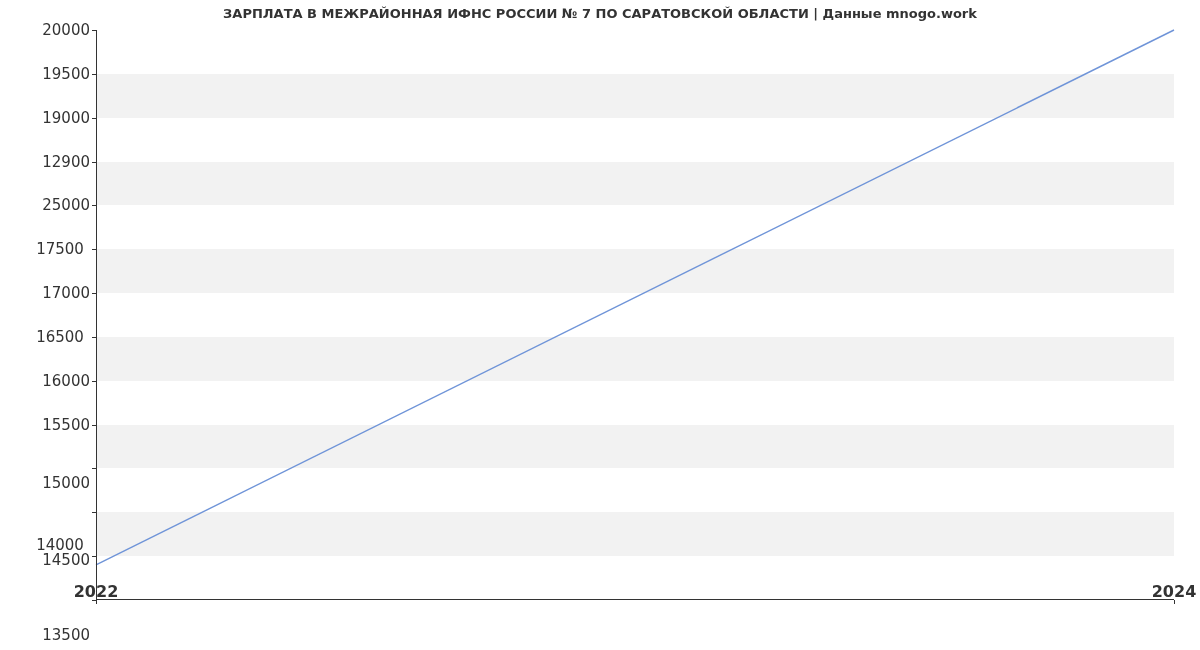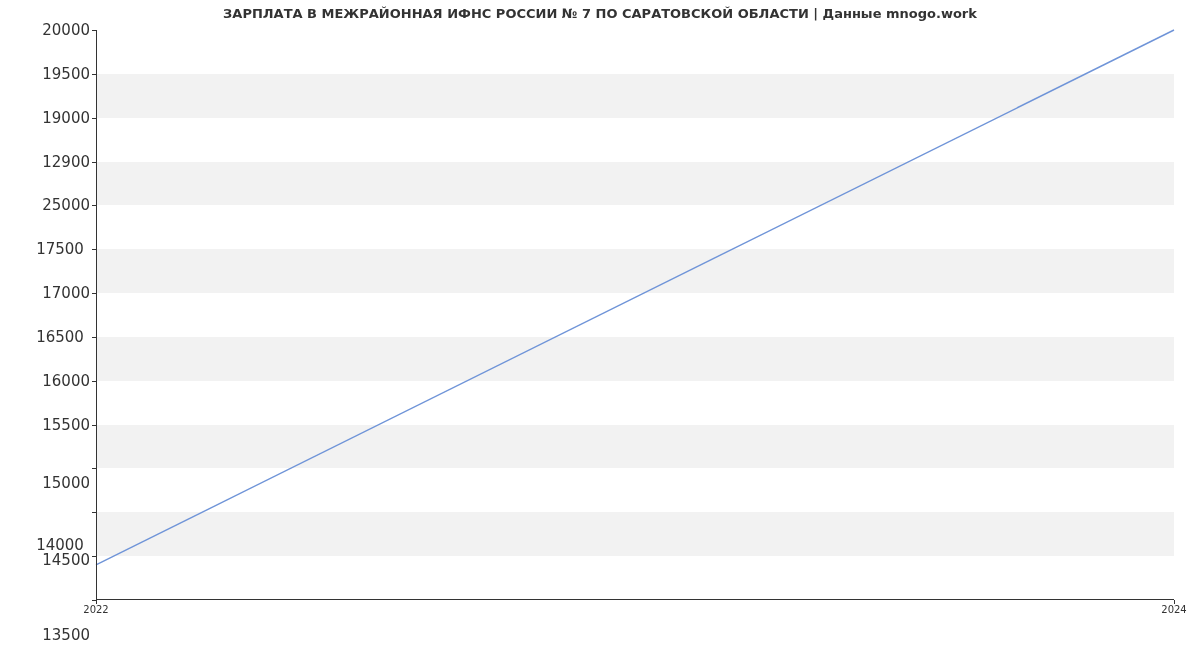--- a/index.html
+++ b/index.html
@@ -62,24 +62,25 @@
   }
   .ytick-mark {
     position: absolute;
     left: 92px;
     width: 4px;
     height: 1px;
     background: #333;
   }
   .xtick {
     position: absolute;
-    top: 604px;
-    font-size: 10px;
+    top: 582px;
+    font-size: 16px;
     color: #333;
     transform: translateX(-50%);
+    font-weight: bold;
   }
   .xtick-mark {
     position: absolute;
     top: 600px;
     width: 1px;
     height: 4px;
     background: #333;
   }
   svg.line {
     position: absolute;

